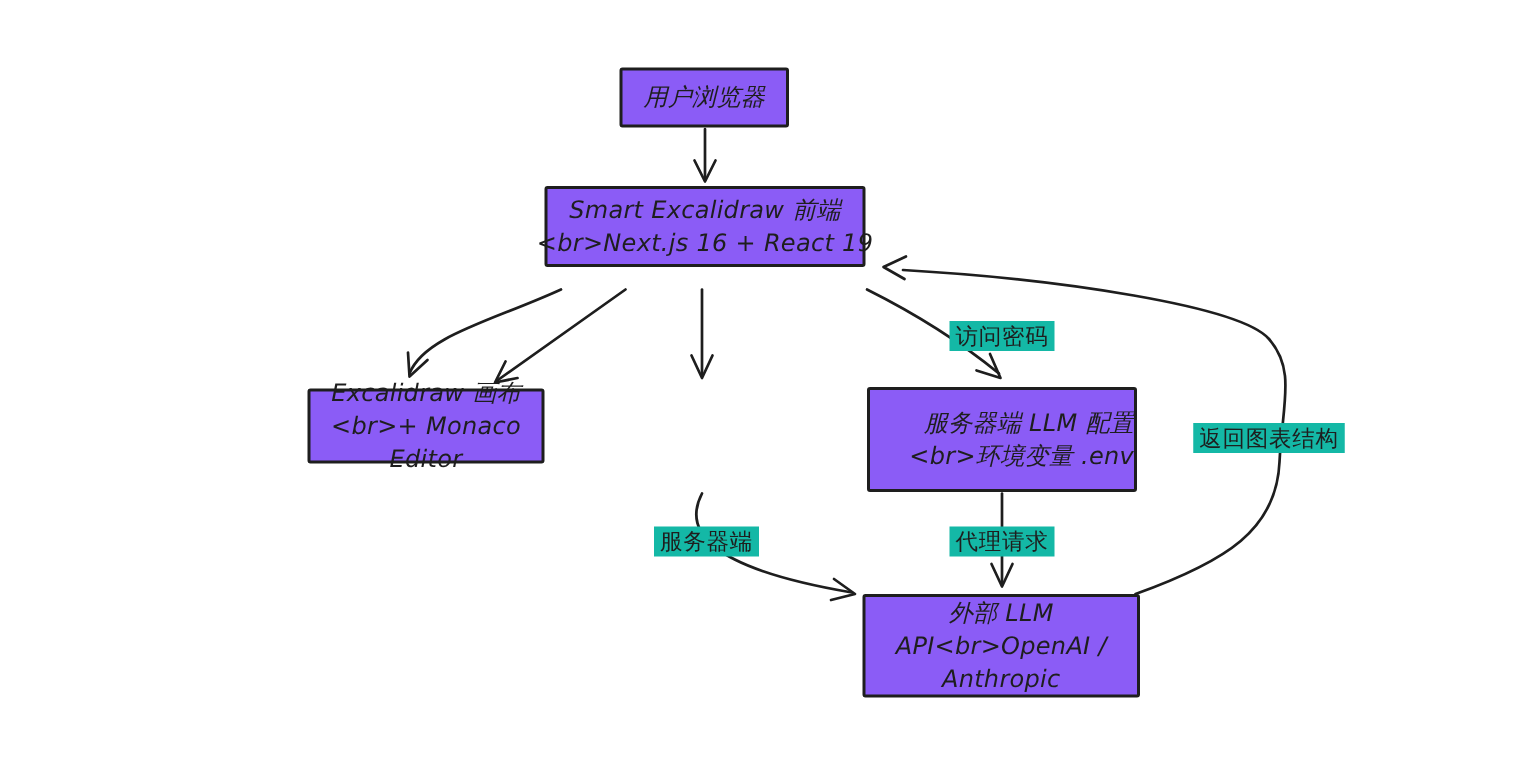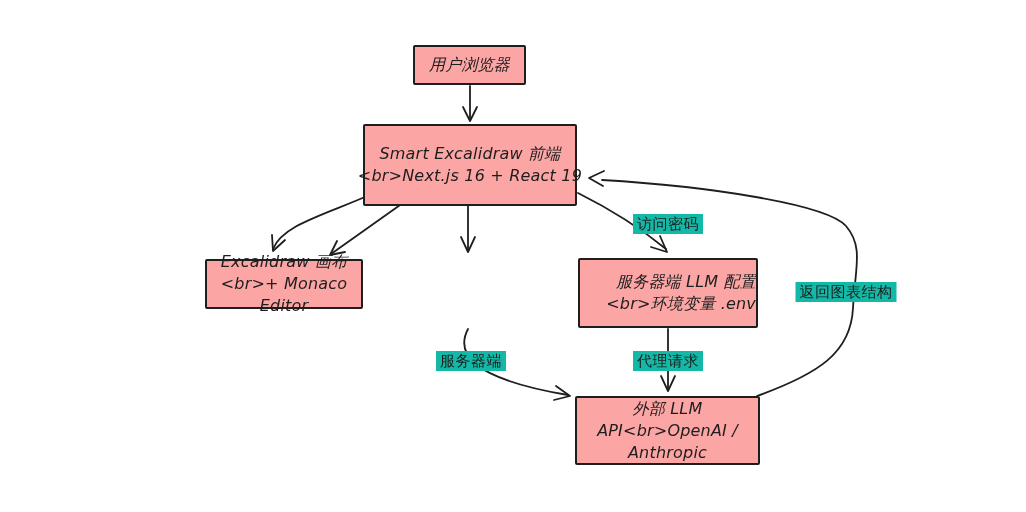--- a/index.html
+++ b/index.html
@@ -27,21 +27,21 @@
     stroke: #1e1e1e;
     stroke-width: 1.8;
     stroke-linecap: round;
     stroke-linejoin: round;
   }
   .node {
     position: absolute;
     box-sizing: border-box;
     border: 2px solid #1e1e1e;
     border-radius: 2px;
-    background: #fca5a5;
+    background: #8b5cf6;
     display: flex;
     flex-direction: column;
     justify-content: center;
     align-items: center;
     text-align: center;
     z-index: 2;
     font-size: 16px;
     line-height: 22px;
     font-style: italic;
     letter-spacing: 0.2px;
@@ -90,21 +90,21 @@
 
       <path d="M 757 396 C 818 374 851 353 853 308 C 855 268 864 247 846 226 C 827 204 706 186 602 180"></path>
       <path d="M 603 186 L 589 178 L 604 171"></path>
     </g>
   </svg>
 
   <div class="node" style="left:413px; top:45px; width:113px; height:40px;">
     <div class="line">用户浏览器</div>
   </div>
 
-  <div class="node" style="left:363px; top:124px; width:214px; height:82px;">
+  <div class="node" style="left:363px; top:124px; width:214px; height:54px;">
     <div class="line">Smart Excalidraw 前端</div>
     <div class="line">&lt;br&gt;Next.js 16 + React 19</div>
   </div>
 
   <div class="node" style="left:205px; top:259px; width:158px; height:50px;">
     <div class="line">Excalidraw 画布</div>
     <div class="line">&lt;br&gt;+ Monaco</div>
     <div class="line">Editor</div>
   </div>
 

